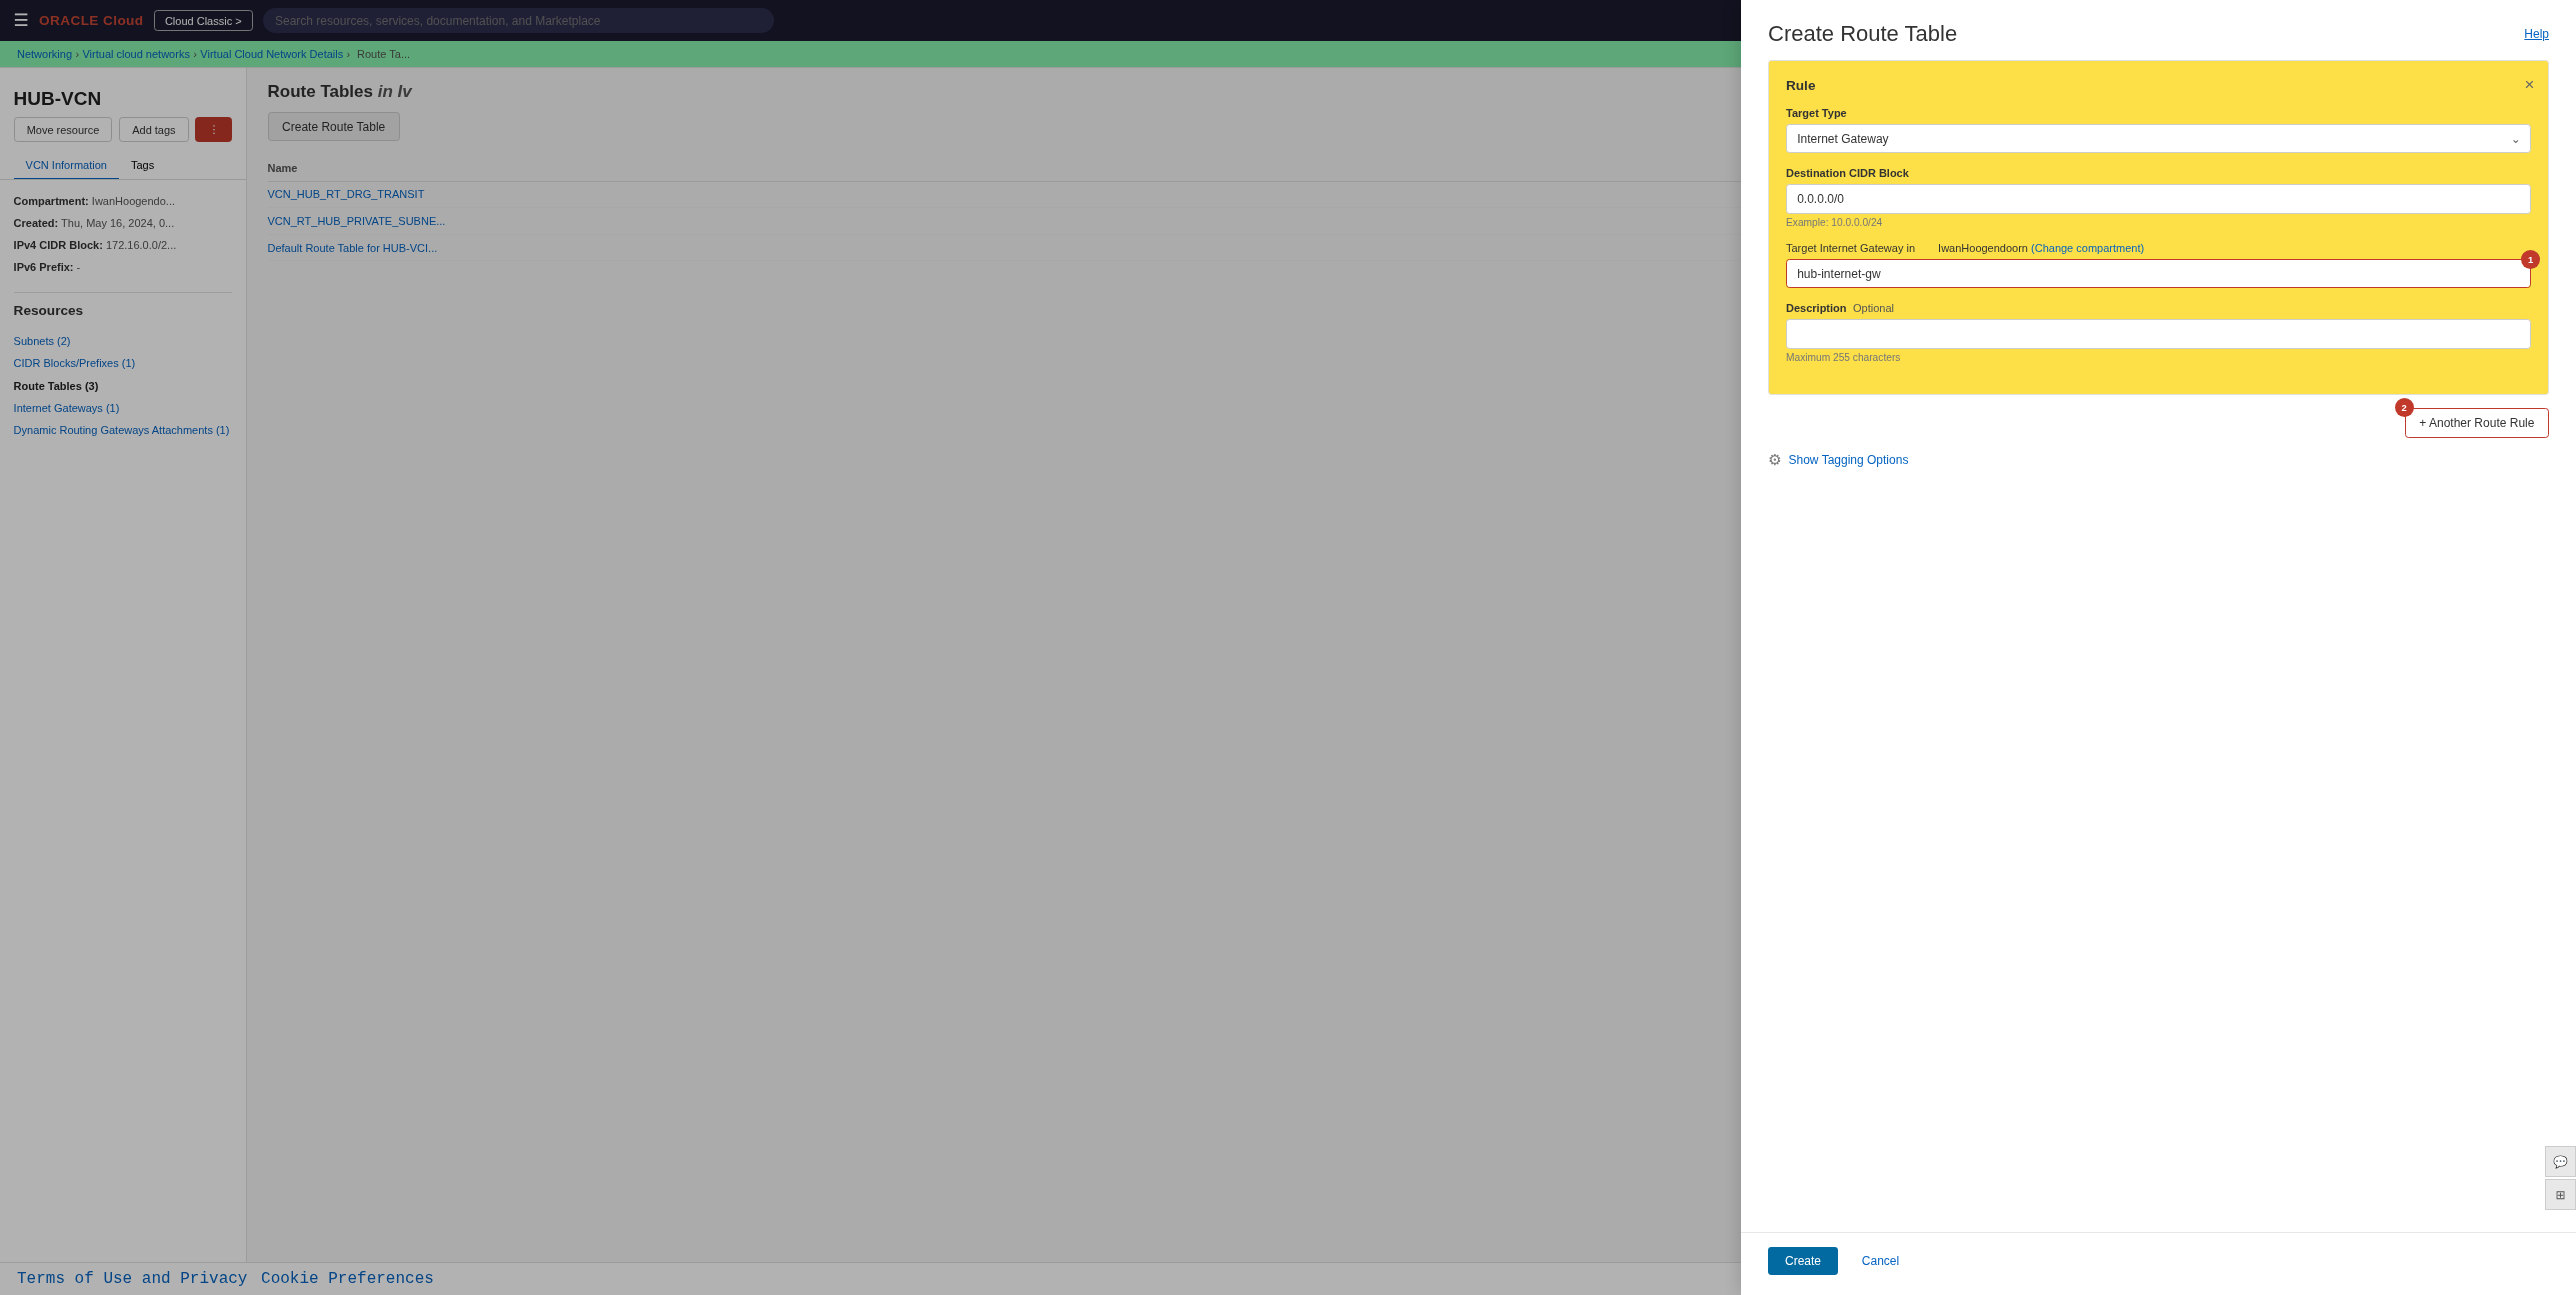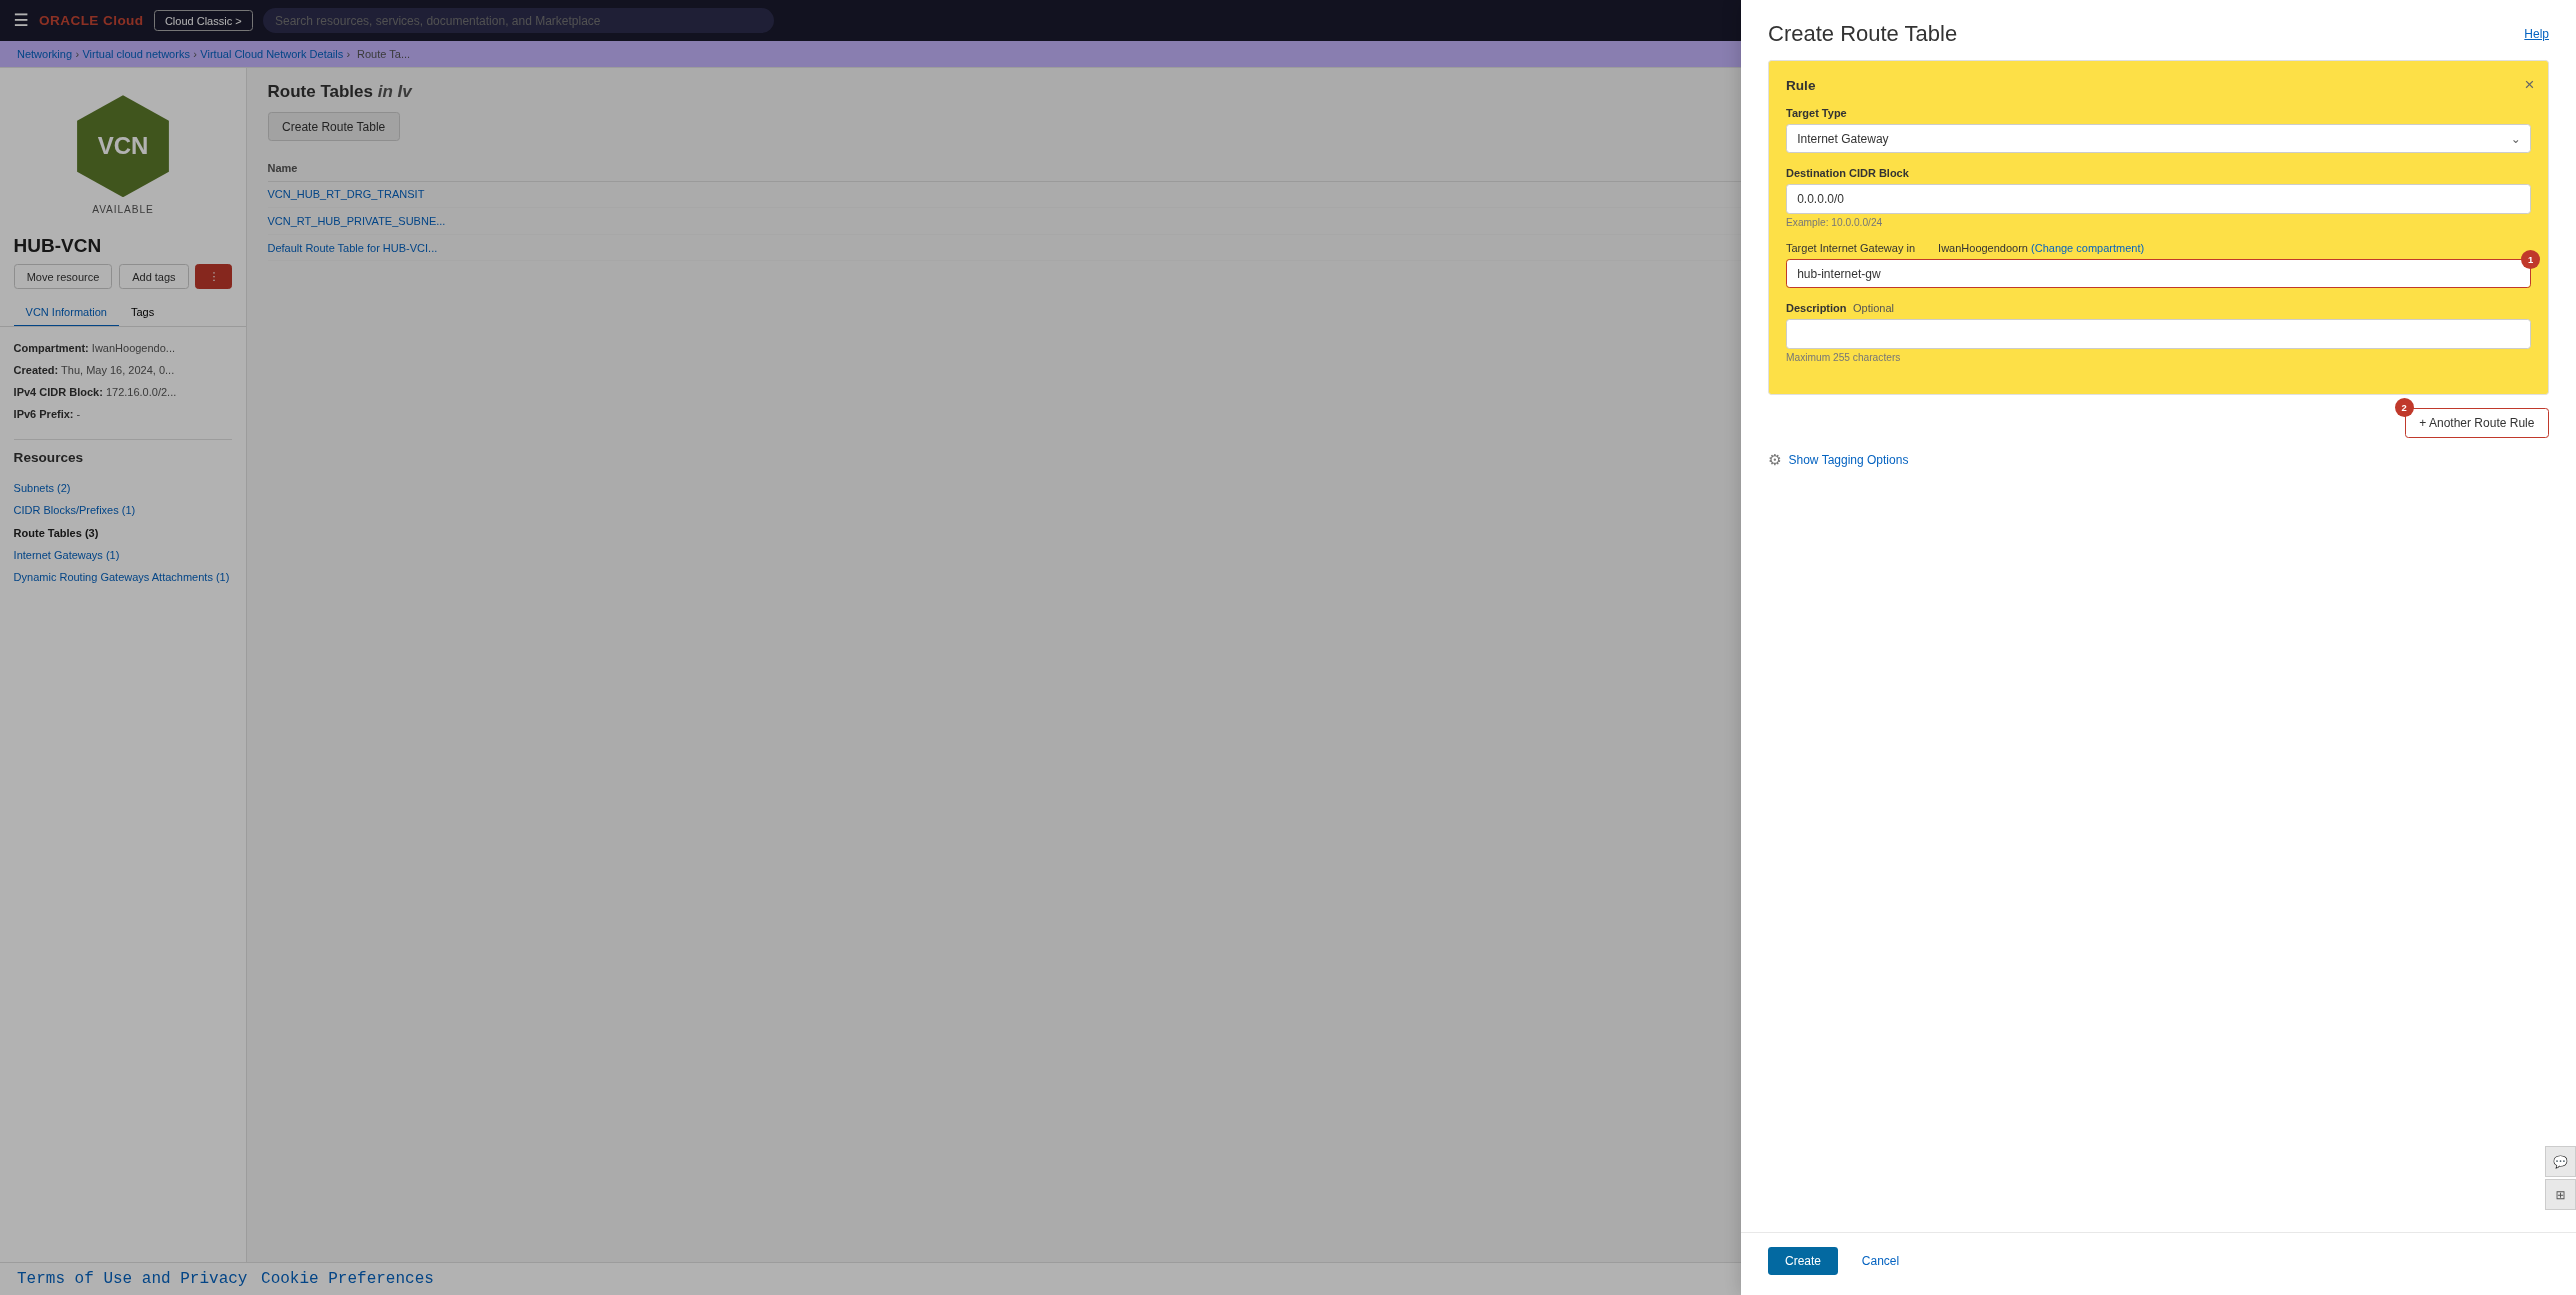--- a/index.html
+++ b/index.html
@@ -17,21 +17,21 @@
     }
     .search-bar {
       flex: 1; max-width: 511px; padding: 5.1px 12px; border-radius: 17px; border: none; font-size: 12px; background: #2d2d4e; color: #ccc;
     }
     .nav-right { margin-left: auto; display: flex; align-items: center; gap: 12px; color: white; font-size: 11px; }
     .nav-icon { font-size: 15.3px; cursor: pointer; color: #ccc; }
     .region-btn { display: flex; align-items: center; gap: 3.4px; cursor: pointer; font-size: 11px; color: white; }
 
     
     .breadcrumb {
-      position: fixed; top: 41px; left: 0; right: 0; height: 27px; background: #c4b5fd; display: flex; align-items: center; padding: 0 17px; font-size: 11px; color: #0563c1; border-bottom: 0.9px solid #e0e0e0; z-index: 999;
+      position: fixed; top: 41px; left: 0; right: 0; height: 27px; background: #86efac; display: flex; align-items: center; padding: 0 17px; font-size: 11px; color: #0563c1; border-bottom: 0.9px solid #e0e0e0; z-index: 999;
     }
     .breadcrumb a { color: #0563c1; text-decoration: none; }
     .breadcrumb span { color: #555; margin: 0 3.4px; }
 
     
     .main-layout {
       display: flex; margin-top: 68px; height: calc(100vh - 68px); overflow: hidden;
     }
 
     
@@ -173,26 +173,20 @@
   <a href="#">Virtual cloud networks</a>
   <span> › </span>
   <a href="#">Virtual Cloud Network Details</a>
   <span> › </span>
   <span>Route Ta...</span>
 </div>
 
 <div class="main-layout">
 
   <div class="left-sidebar">
-    <div class="vcn-logo-area">
-      <div class="vcn-hexagon">
-        <span class="vcn-text">VCN</span>
-      </div>
-      <div class="vcn-available">AVAILABLE</div>
-    </div>
     <div class="vcn-title">HUB-VCN</div>
     <div class="vcn-actions">
       <button class="vcn-btn">Move resource</button>
       <button class="vcn-btn">Add tags</button>
       <button class="vcn-btn vcn-btn-red">⋮</button>
     </div>
     <div class="vcn-tabs">
       <div class="vcn-tab active">VCN Information</div>
       <div class="vcn-tab">Tags</div>
     </div>

